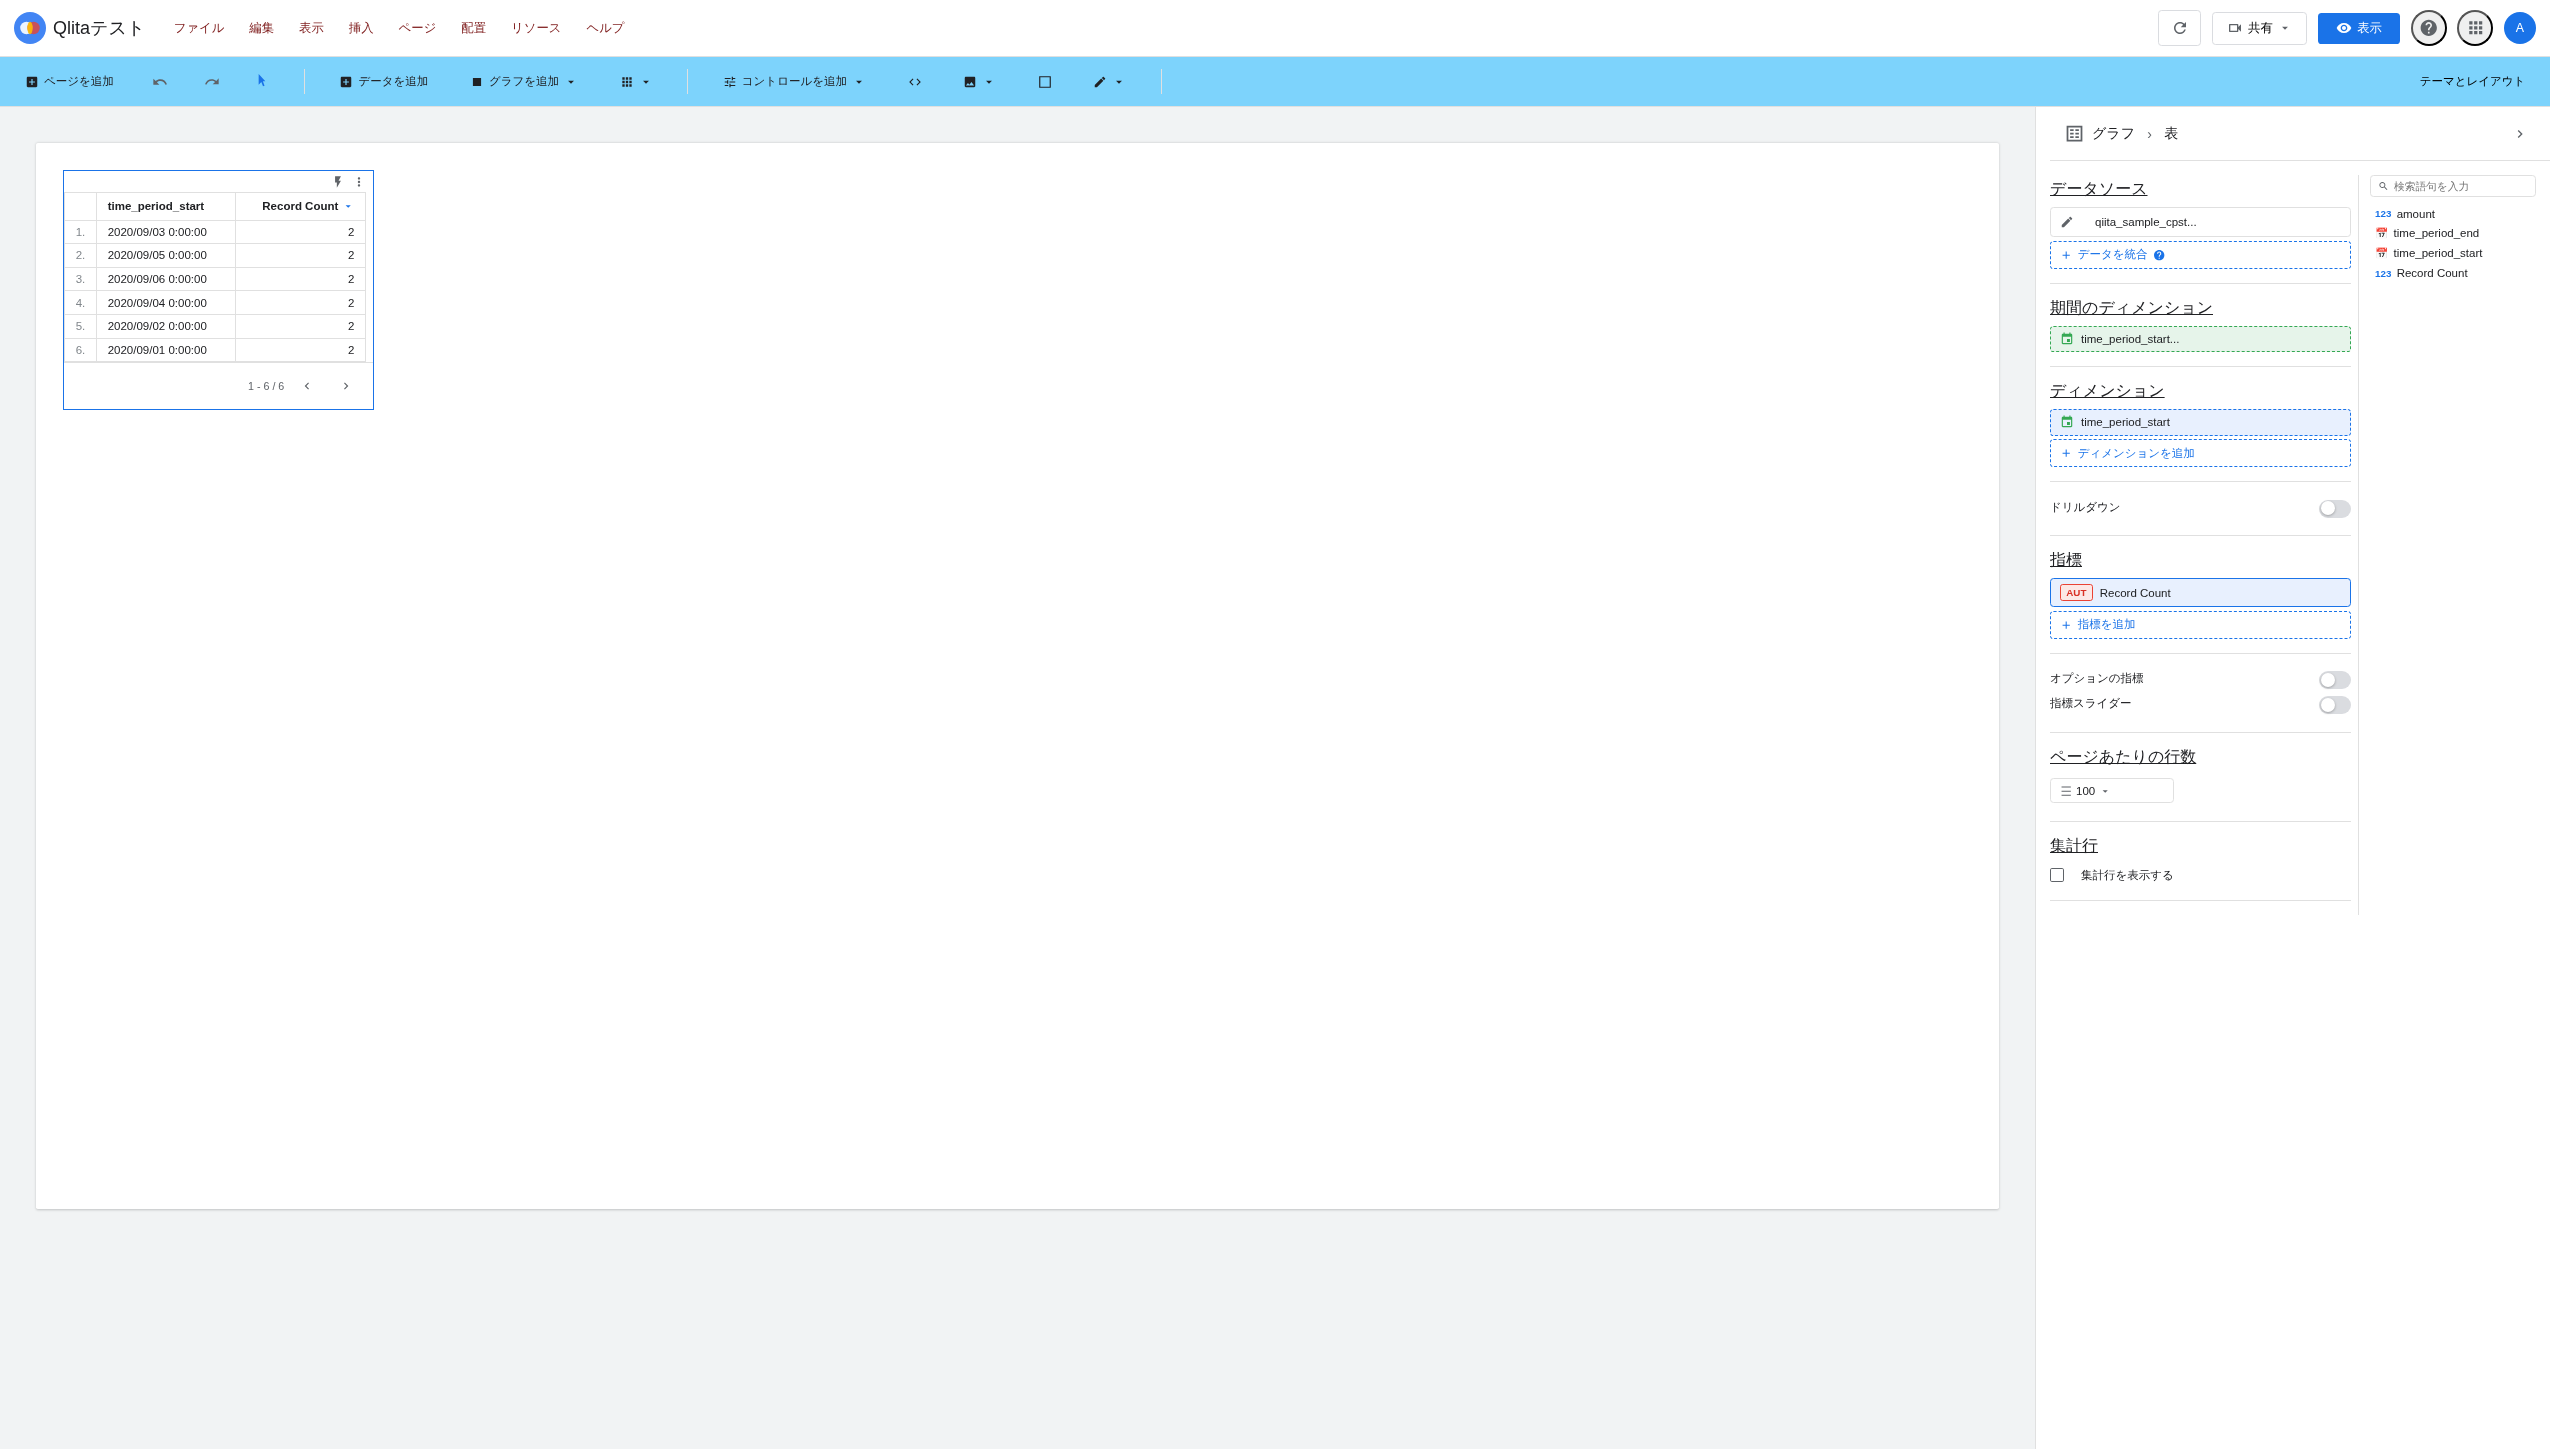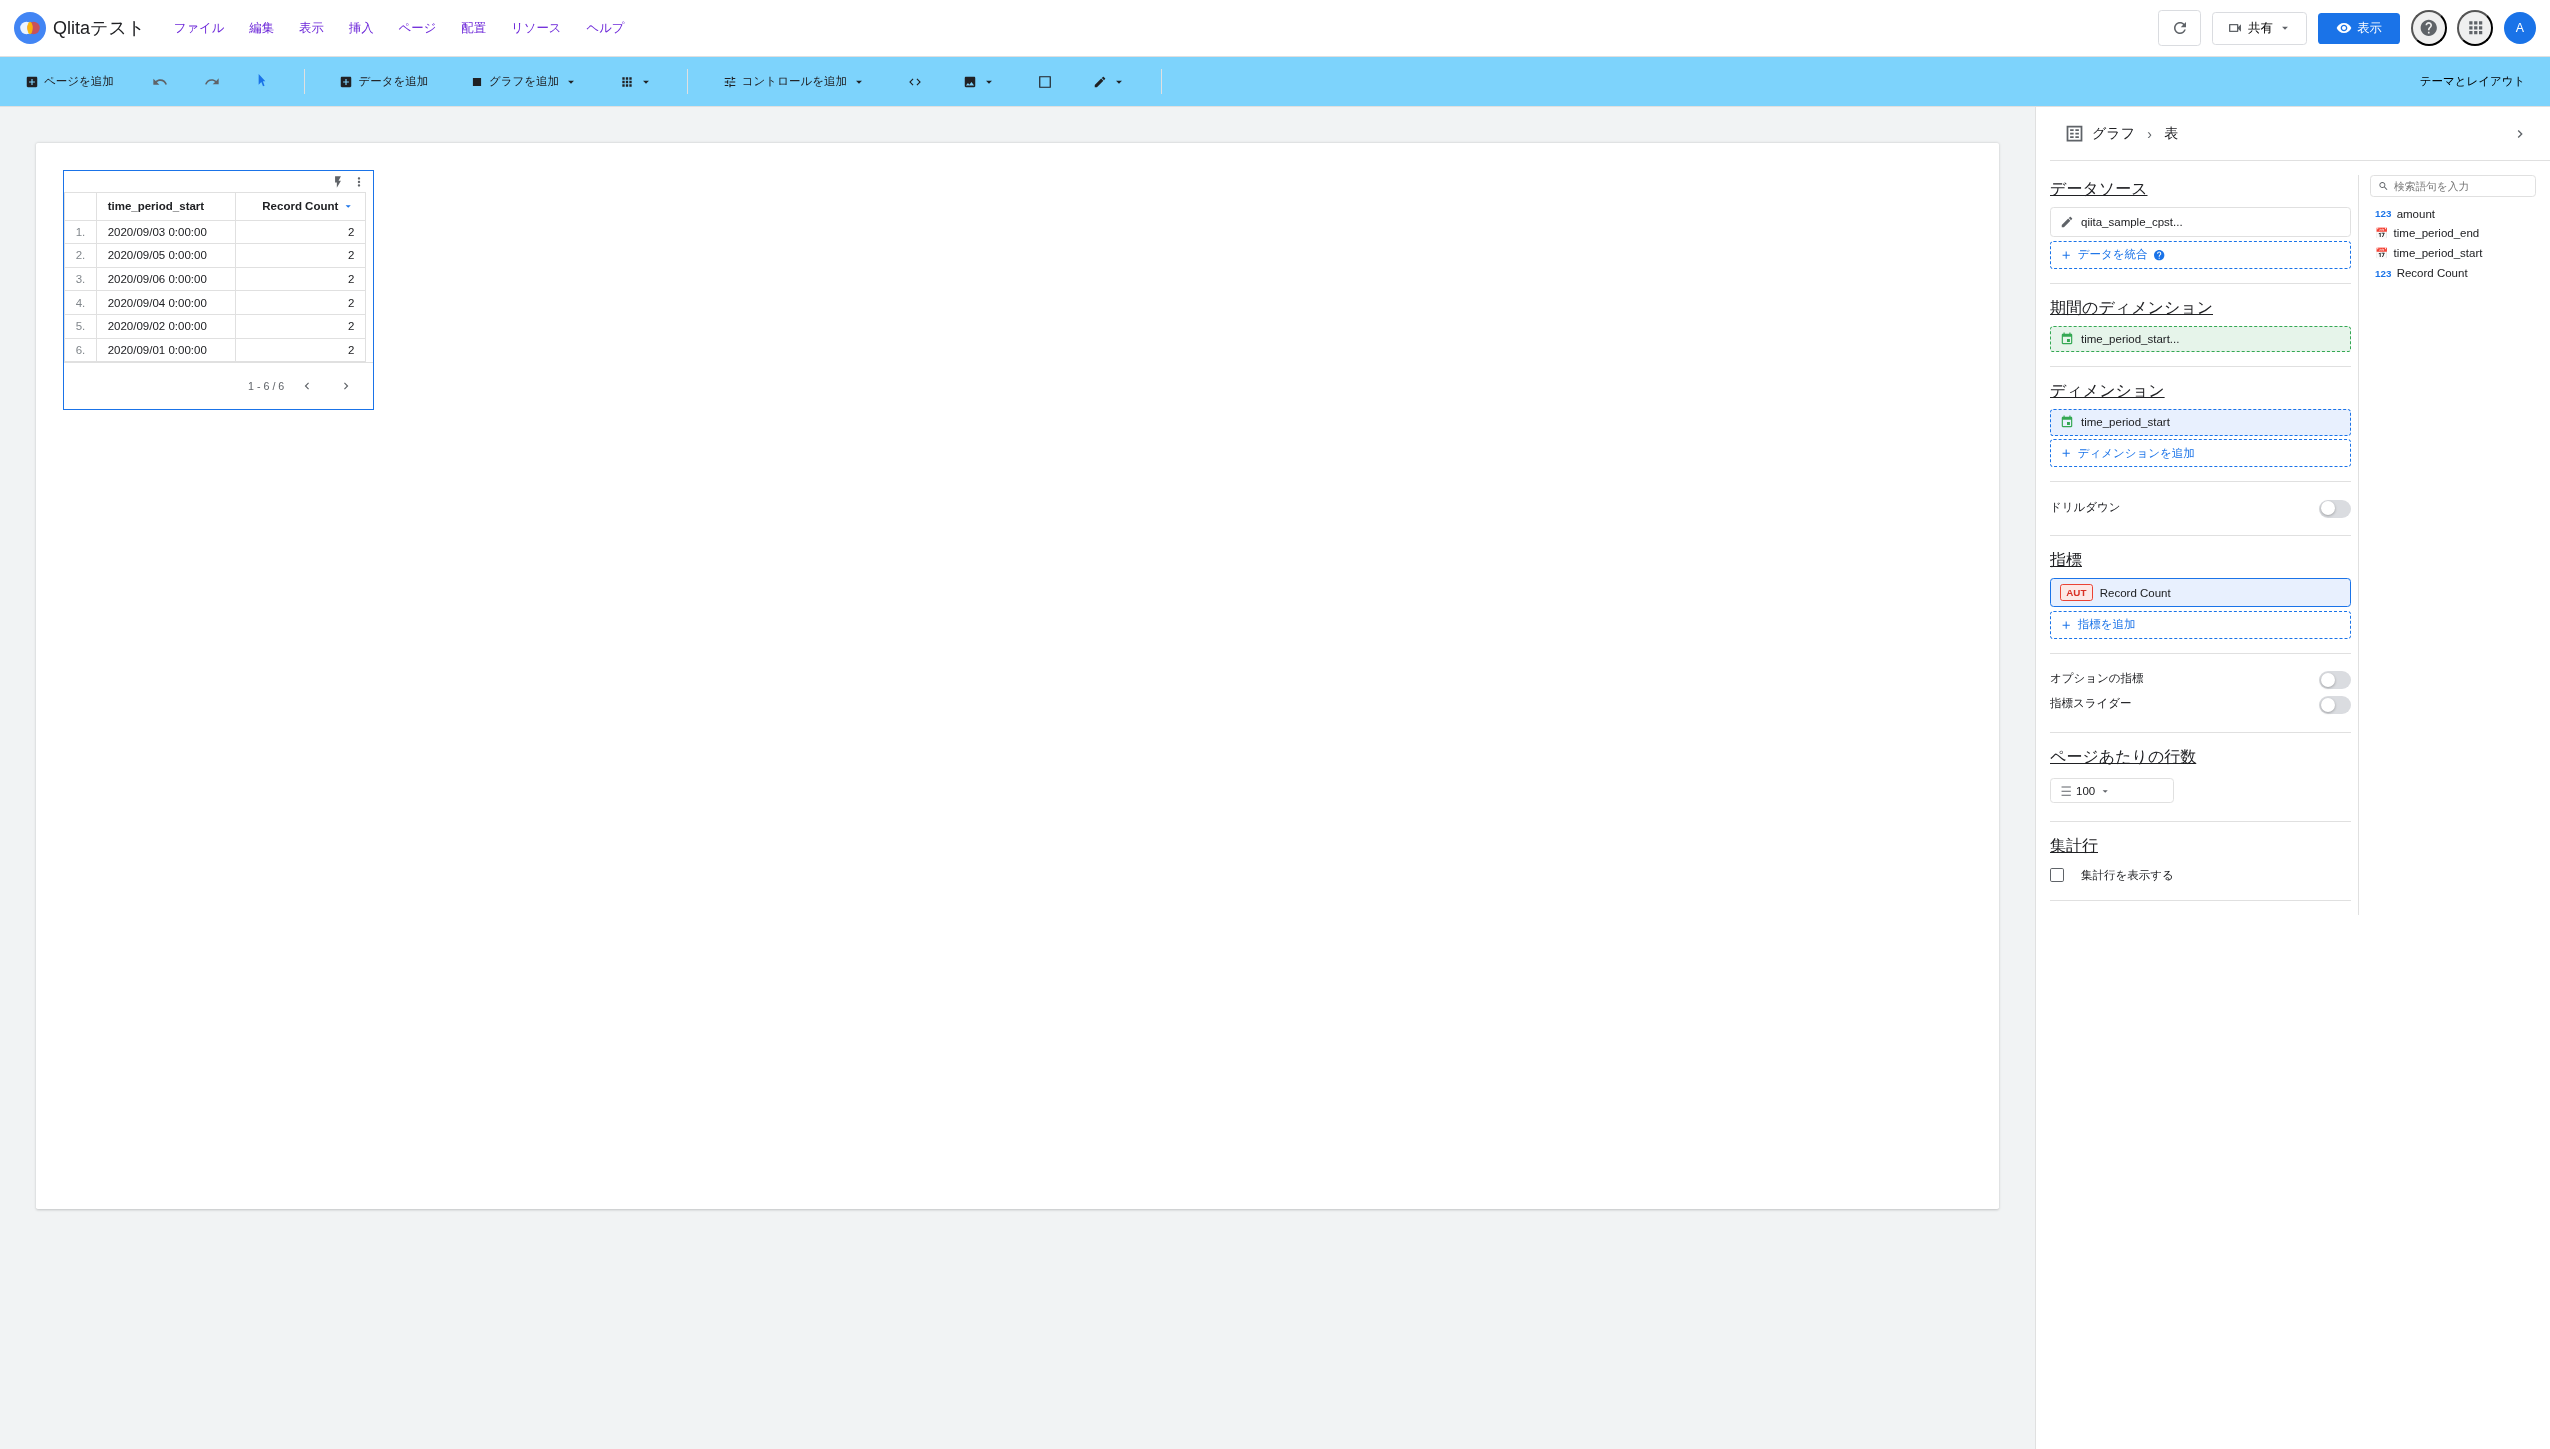--- a/index.html
+++ b/index.html
@@ -7,21 +7,21 @@
 
     
     .topbar {
       display: flex; align-items: center; height: 57px;
       background: #fff; border-bottom: 0.9px solid #e0e0e0;
       padding: 0 14px; gap: 10.7px;
     }
     .logo-area { display: flex; align-items: center; gap: 7px; }
     .app-title { font-size: 18px; color: #202124; font-weight: 400; }
     .menu-bar { display: flex; align-items: center; gap: 3.6px; margin-left: 7px; }
-    .menu-item { padding: 3.6px 10.7px; font-size: 12.4px; cursor: pointer; border-radius: 3.6px; color: #6d28d9; font-family: Liberation Serif, serif; }
+    .menu-item { padding: 3.6px 10.7px; font-size: 12.4px; cursor: pointer; border-radius: 3.6px; color: #7f1d1d; font-family: Liberation Serif, serif; }
     .topbar-right { margin-left: auto; display: flex; align-items: center; gap: 10.7px; }
     .btn-refresh { width: 43px; height: 36px; border: 0.9px solid #dadce0; border-radius: 3.6px; background: #fff; display: flex; align-items: center; justify-content: center; cursor: pointer; }
     .btn-share { display: flex; align-items: center; gap: 5.3px; padding: 7px 14px; border: 0.9px solid #dadce0; border-radius: 3.6px; background: #fff; cursor: pointer; font-size: 12.4px; }
     .btn-view { display: flex; align-items: center; gap: 5.3px; padding: 7px 18px; background: #1a73e8; border-radius: 3.6px; cursor: pointer; font-size: 12.4px; color: #fff; border: none; }
     .btn-help { width: 36px; height: 36px; display: flex; align-items: center; justify-content: center; cursor: pointer; border-radius: 50%; }
     .btn-apps { width: 36px; height: 36px; display: flex; align-items: center; justify-content: center; cursor: pointer; border-radius: 50%; }
     .avatar { width: 32px; height: 32px; border-radius: 50%; background: #1a73e8; display: flex; align-items: center; justify-content: center; color: #fff; font-size: 12.4px; cursor: pointer; }
 
     
     .toolbar {
@@ -351,21 +351,21 @@
     </div>
 
 
     <div class="panel-content">
       <div class="two-col">
 
         <div class="left-col">
 
           <div class="section-title">データソース</div>
           <div class="datasource-row">
-            <div style="display:flex; align-items:center; gap:7px;">
+            <div style="display:flex; align-items:center; gap:21px;">
               <svg width="14" height="14" viewBox="0 0 24 24" fill="#5f6368">
                 <path d="M3 17.25V21h3.75L17.81 9.94l-3.75-3.75L3 17.25zM20.71 7.04c.39-.39.39-1.02 0-1.41l-2.34-2.34c-.39-.39-1.02-.39-1.41 0l-1.83 1.83 3.75 3.75 1.83-1.83z"></path>
               </svg>
               <span>qiita_sample_cpst...</span>
             </div>
           </div>
           <div class="chip-add">
             <svg width="12.4" height="12.4" viewBox="0 0 24 24" fill="#1a73e8">
               <path d="M19 13h-6v6h-2v-6H5v-2h6V5h2v6h6v2z"></path>
             </svg>

